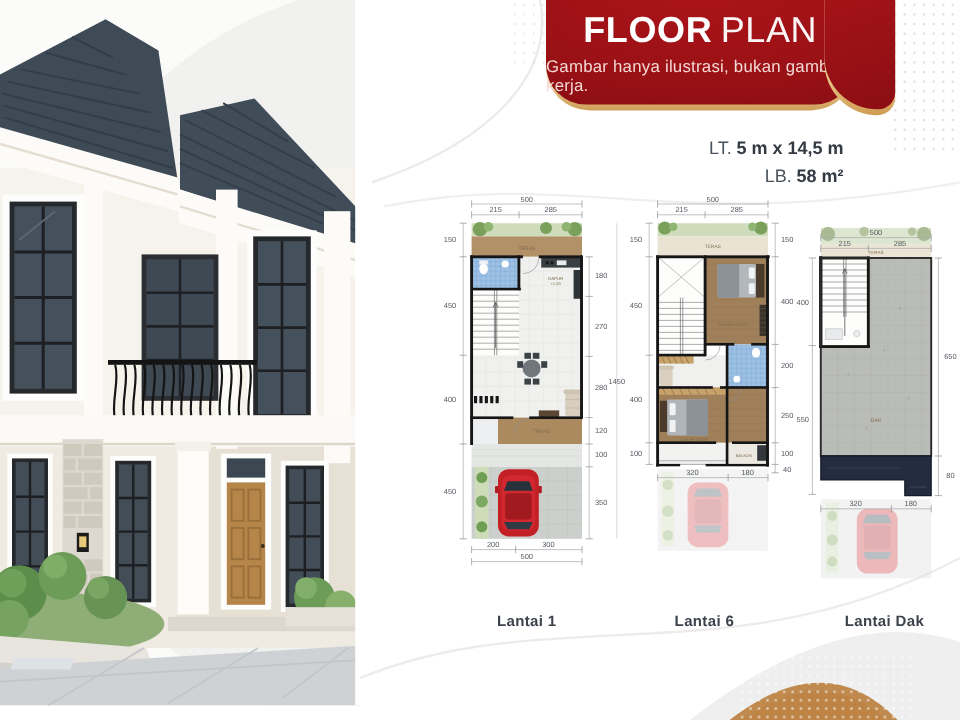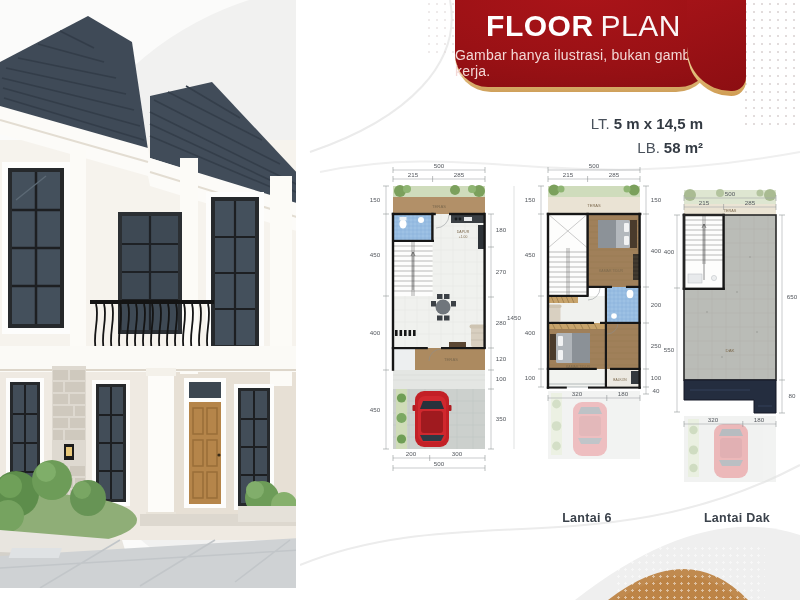--- a/index.html
+++ b/index.html
@@ -632,16 +632,17 @@
       <text x="130" y="236" class="dimt">80</text>
       <line x1="22" y1="262" x2="114" y2="262" class="dimln"></line>
       <line x1="22" y1="259" x2="22" y2="265" class="dimtk"></line>
         <line x1="80.8" y1="259" x2="80.8" y2="265" class="dimtk"></line>
         <line x1="114" y1="259" x2="114" y2="265" class="dimtk"></line>
       <text x="51" y="260" class="dimt">320</text>
       <text x="97" y="260" class="dimt">180</text>
     </g>
   </svg>
 
+  <div class="plan-label" style="left:364px;">Lantai 1</div>
   <div class="plan-label" style="left:512px;">Lantai 6</div>
   <div class="plan-label" style="left:662px;">Lantai Dak</div>
 
 </div>
 
 </body></html>

